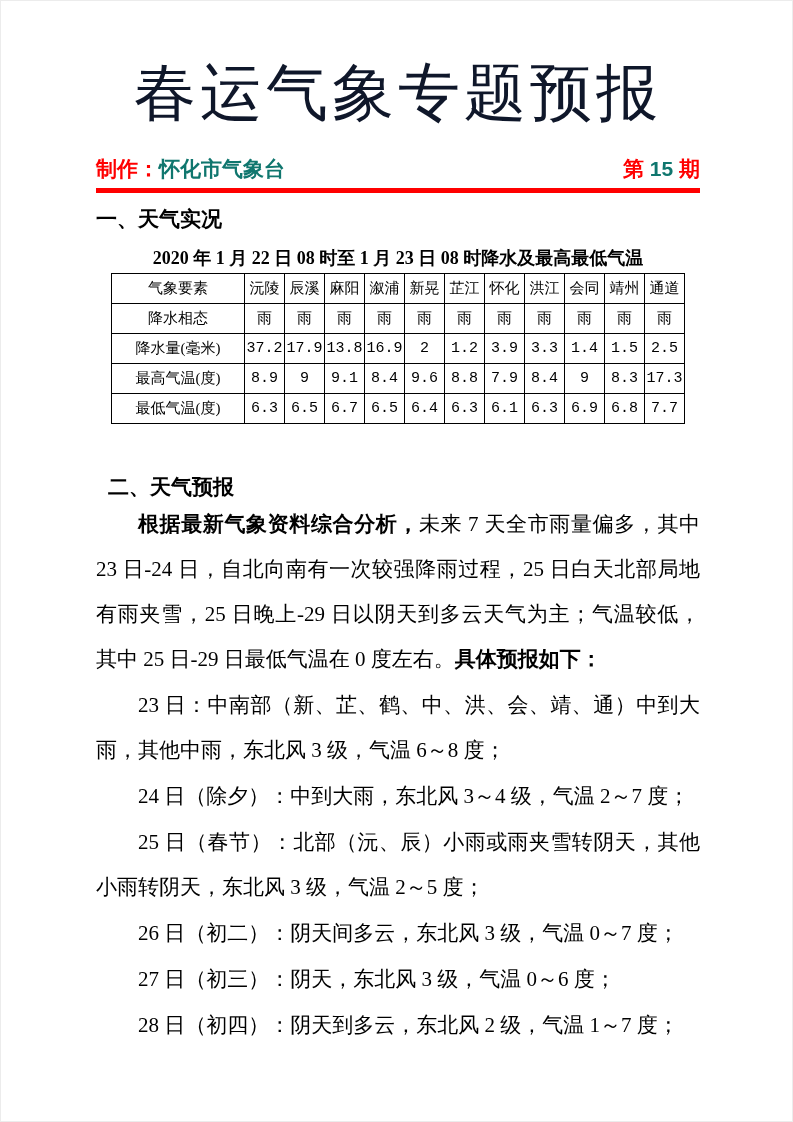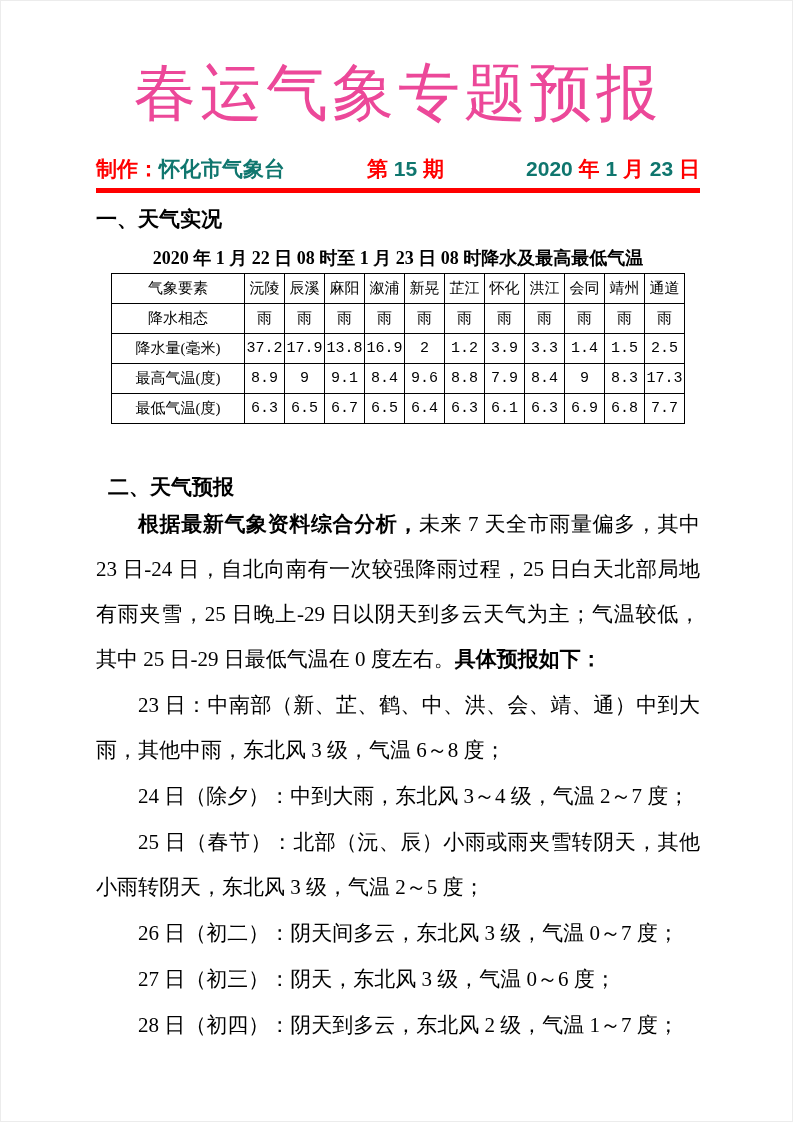--- a/index.html
+++ b/index.html
@@ -17,21 +17,21 @@
   .content {
     padding: 0 92px 0 95px;
   }
   .doc-title {
     margin-top: 56px;
     text-align: center;
     font-size: 62px;
     line-height: 1.18;
     font-weight: normal;
     letter-spacing: 4px;
-    color: #ec4899;
+    color: #0f172a;
     font-family: "Liberation Serif", "DejaVu Serif", serif;
     white-space: nowrap;
   }
   .masthead {
     margin-top: 26px;
     display: flex;
     justify-content: space-between;
     align-items: baseline;
     font-family: "Liberation Sans", "DejaVu Sans", sans-serif;
     font-weight: bold;
@@ -94,21 +94,20 @@
 <body>
 
 <div class="page">
   <div class="content">
 
     <div class="doc-title">春运气象专题预报</div>
 
     <div class="masthead">
       <span class="seg"><span class="red">制作：</span><span class="blk">怀化市气象台</span></span>
       <span class="seg"><span class="red">第 </span><span class="blk">15</span><span class="red"> 期</span></span>
-      <span class="seg"><span class="blk">2020</span><span class="red"> 年 </span><span class="blk">1</span><span class="red"> 月 </span><span class="blk">23</span><span class="red"> 日</span></span>
     </div>
 
     <div class="red-rule"></div>
 
     <div class="sec-heading">一、天气实况</div>
 
     <div class="table-title">2020 年 1 月 22 日 08 时至 1 月 23 日 08 时降水及最高最低气温</div>
 
     <table class="wx">
       <tbody>

